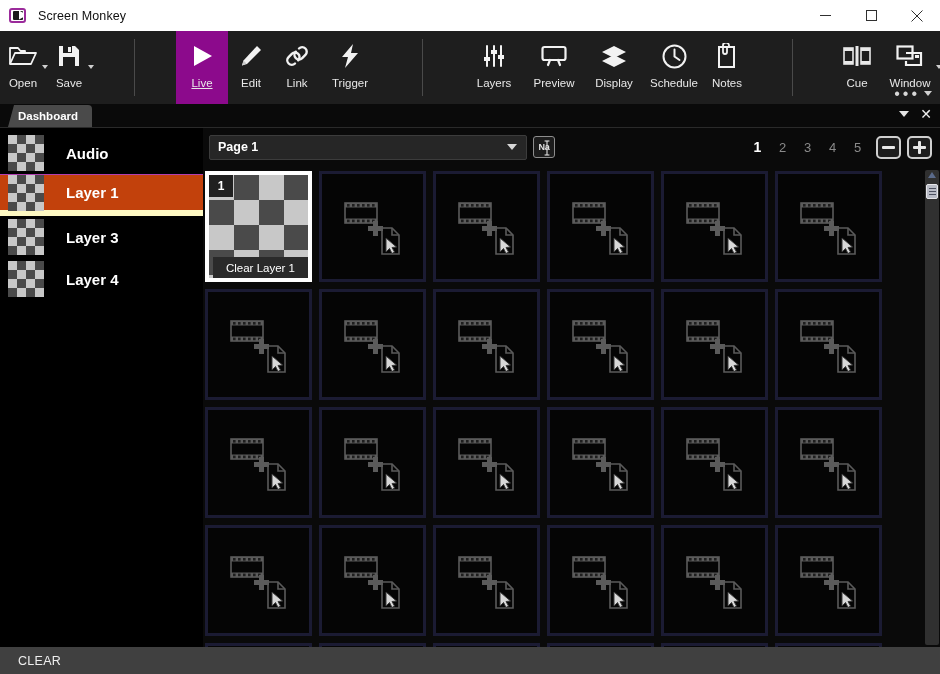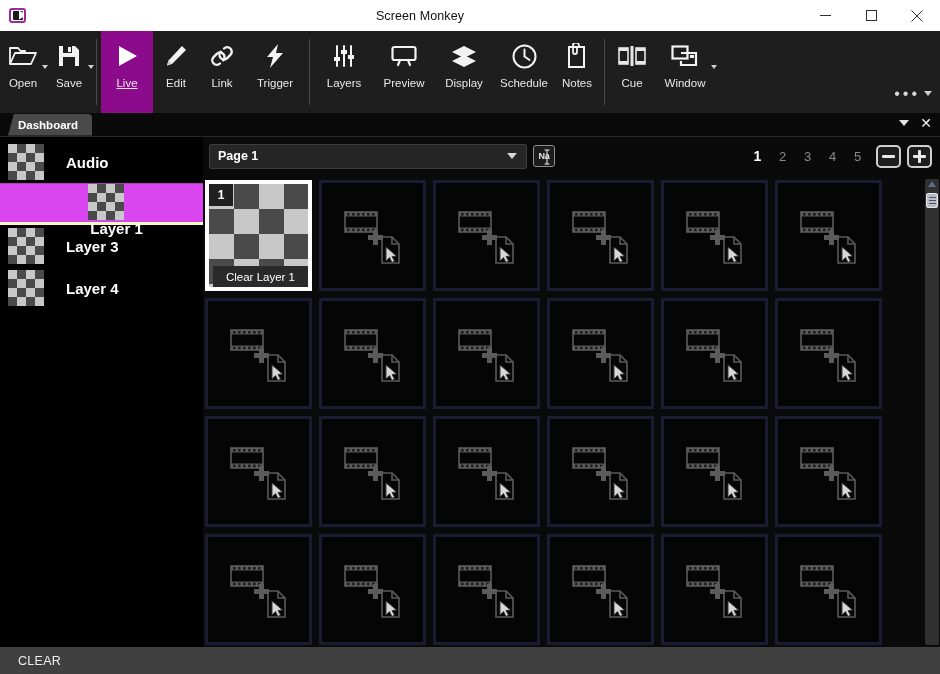--- a/index.html
+++ b/index.html
@@ -5,63 +5,63 @@
   html,body{margin:0;padding:0;}
   body{
     width:940px;height:674px;overflow:hidden;
     background:#000;
     font-family:"Liberation Sans", sans-serif;
     -webkit-font-smoothing:antialiased;
   }
   .app{position:relative;width:940px;height:674px;background:#0b0b0b;display:flex;flex-direction:column;}
 
   
-  .titlebar{height:31px;background:#ffffff;display:flex;align-items:center;flex:0 0 auto;text-align:center;}
+  .titlebar{height:31px;background:#ffffff;display:flex;align-items:center;flex:0 0 auto;}
   .tb-icon{width:20px;height:16px;margin-left:9px;margin-right:9px;position:relative;flex:0 0 auto;}
   .tb-icon .outer{position:absolute;left:0;top:0;width:17px;height:15px;border:2px solid #9b2b9b;border-radius:3px;box-sizing:border-box;}
   .tb-icon .inner{position:absolute;left:4px;top:3px;width:10px;height:9px;background:#1a1a1a;border-radius:1px;}
   .tb-icon .notch{position:absolute;left:10px;top:3px;width:5px;height:9px;background:#ffffff;border-radius:0 2px 2px 0;
      clip-path:polygon(0 0,100% 30%,100% 70%,0 100%);}
   .tb-title{font-size:12.5px;color:#101010;letter-spacing:.1px;flex:1 1 auto;}
   .winbtns{display:flex;height:31px;flex:0 0 auto;}
   .winbtn{width:46px;height:31px;display:flex;align-items:center;justify-content:center;}
   .winbtn svg{display:block;}
 
   
-  .ribbon{height:82px;background:#1e1e1e;display:flex;align-items:stretch;flex:0 0 auto;position:relative;}
+  .ribbon{height:73px;background:#1e1e1e;display:flex;align-items:stretch;flex:0 0 auto;position:relative;justify-content:space-between;}
   .rgroup{display:flex;align-items:stretch;}
   .rsep{width:1px;background:#4a4a4a;margin:8px 4px;flex:0 0 auto;}
   .ritem{width:auto;min-width:46px;padding:0 6px;display:flex;flex-direction:column;align-items:center;justify-content:flex-start;
     position:relative;color:#e6e6e6;padding-top:8px;box-sizing:border-box;}
   .ritem.wide{min-width:60px;}
   .ritem .glyph{height:34px;display:flex;align-items:center;justify-content:center;}
   .ritem .rlabel{font-size:11.5px;line-height:14px;margin-top:3px;color:#e8e8e8;white-space:nowrap;}
   .ritem.active{background:#8c0a8c;text-decoration:underline;}
   .ritem .caret{position:absolute;right:0px;top:27px;width:0;height:0;border-left:3.5px solid transparent;border-right:3.5px solid transparent;border-top:4px solid #cfcfcf;}
   .ritem.caretlow .caret{top:34px;right:-2px;}
   .overflow{position:absolute;right:8px;top:58px;display:flex;align-items:center;gap:4px;}
   .ovdots{letter-spacing:3px;color:#d8d8d8;font-size:16px;line-height:10px;}
   .ovcaret{width:0;height:0;border-left:4px solid transparent;border-right:4px solid transparent;border-top:5px solid #d0d0d0;margin-bottom:2px;}
 
   
-  .tabstrip{height:23px;background:#0a0a0a;display:flex;align-items:center;position:relative;flex:0 0 auto;border-bottom:1px solid #2a2a2a;}
+  .tabstrip{height:23px;background:#0a0a0a;display:flex;align-items:flex-end;position:relative;flex:0 0 auto;border-bottom:1px solid #2a2a2a;}
   .tab{height:22px;margin-left:8px;padding:0 14px 0 10px;background:#4a4a4a;color:#fff;font-size:11.5px;font-weight:bold;
       display:flex;align-items:center;border-radius:4px 4px 0 0;position:relative;
       clip-path:polygon(6px 0,100% 0,100% 100%,0 100%);}
   .tabtools{position:absolute;right:8px;top:3px;display:flex;align-items:center;gap:11px;}
   .tabcaret{width:0;height:0;border-left:5px solid transparent;border-right:5px solid transparent;border-top:6px solid #e4e4e4;}
   .tabx{color:#efefef;font-size:14px;line-height:14px;font-weight:400;}
 
   
   .body{flex:1 1 auto;display:flex;min-height:0;background:#000;}
 
   
   .sidebar{width:203px;flex:0 0 auto;background:#000;padding-top:4px;box-sizing:border-box;}
   .lrow{height:42px;display:flex;align-items:center;padding-left:8px;box-sizing:border-box;}
-  .lrow.sel{background:#d946ef;border-top:1px solid #b13fb1;border-bottom:3px solid #fef9c3;flex-direction:column;}
+  .lrow.sel{background:#c2410c;border-top:1px solid #b13fb1;border-bottom:6px solid #fef9c3;}
   .lthumb{width:36px;height:36px;flex:0 0 auto;
     background-image:
       linear-gradient(45deg,#4a4a4a 25%,transparent 25%,transparent 75%,#4a4a4a 75%),
       linear-gradient(45deg,#4a4a4a 25%,transparent 25%,transparent 75%,#4a4a4a 75%);
     background-color:#c8c8c8;
     background-size:18px 18px;background-position:0 0,9px 9px;}
   .llabel{margin-left:22px;font-size:15px;font-weight:bold;color:#ffffff;}
 
   
   .right{flex:1 1 auto;display:flex;flex-direction:column;min-width:0;background:#eab308;}

